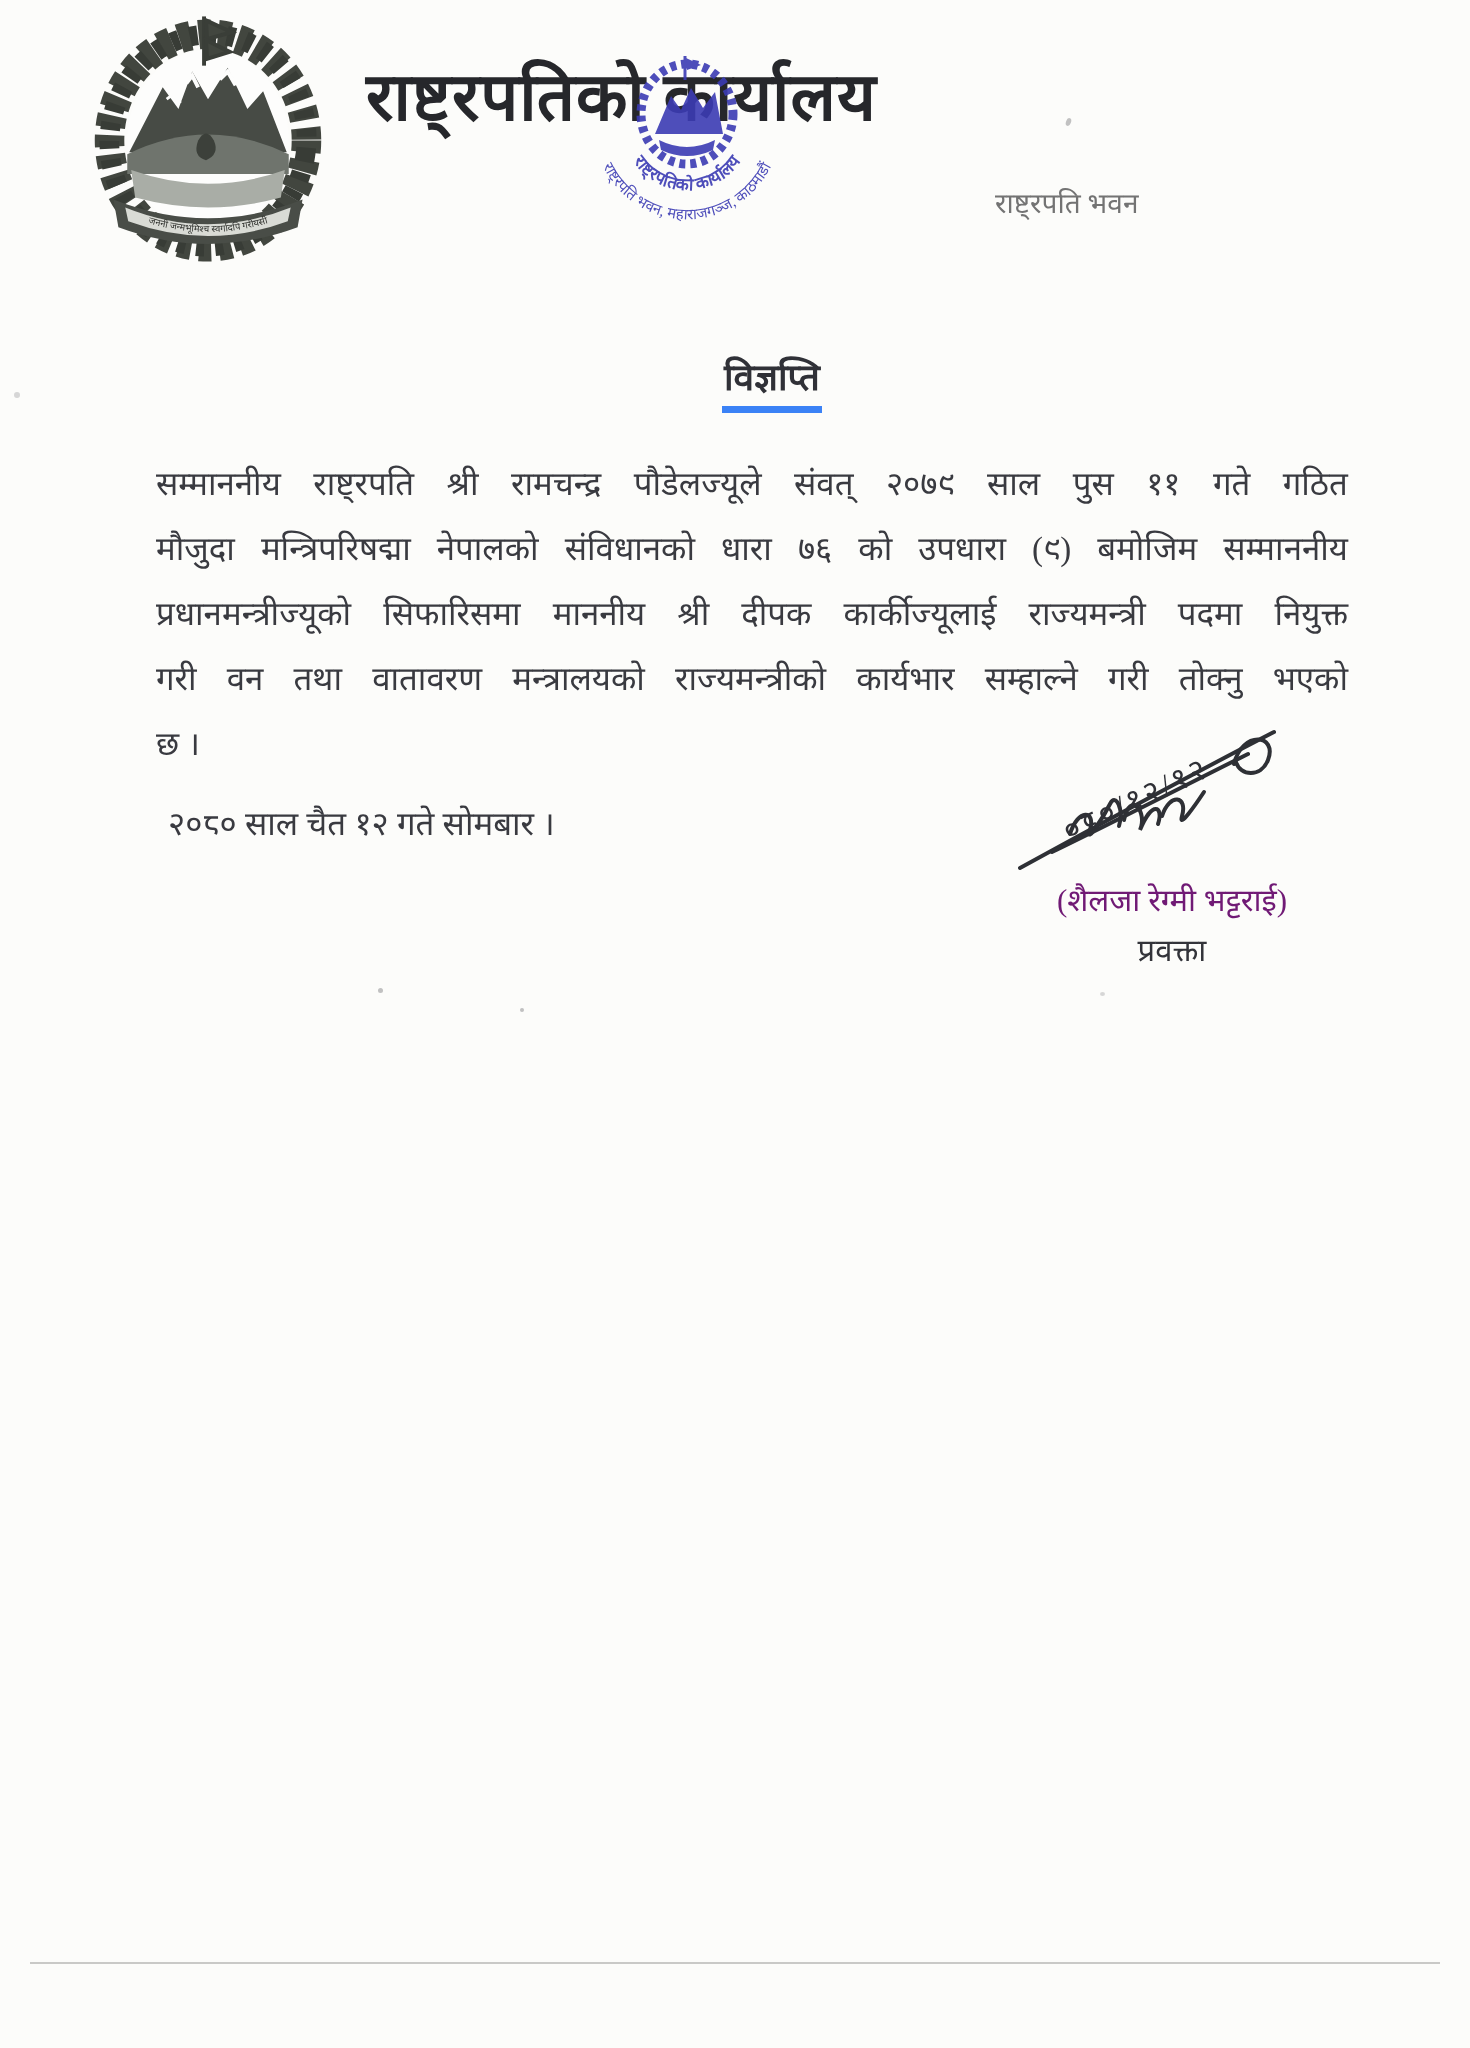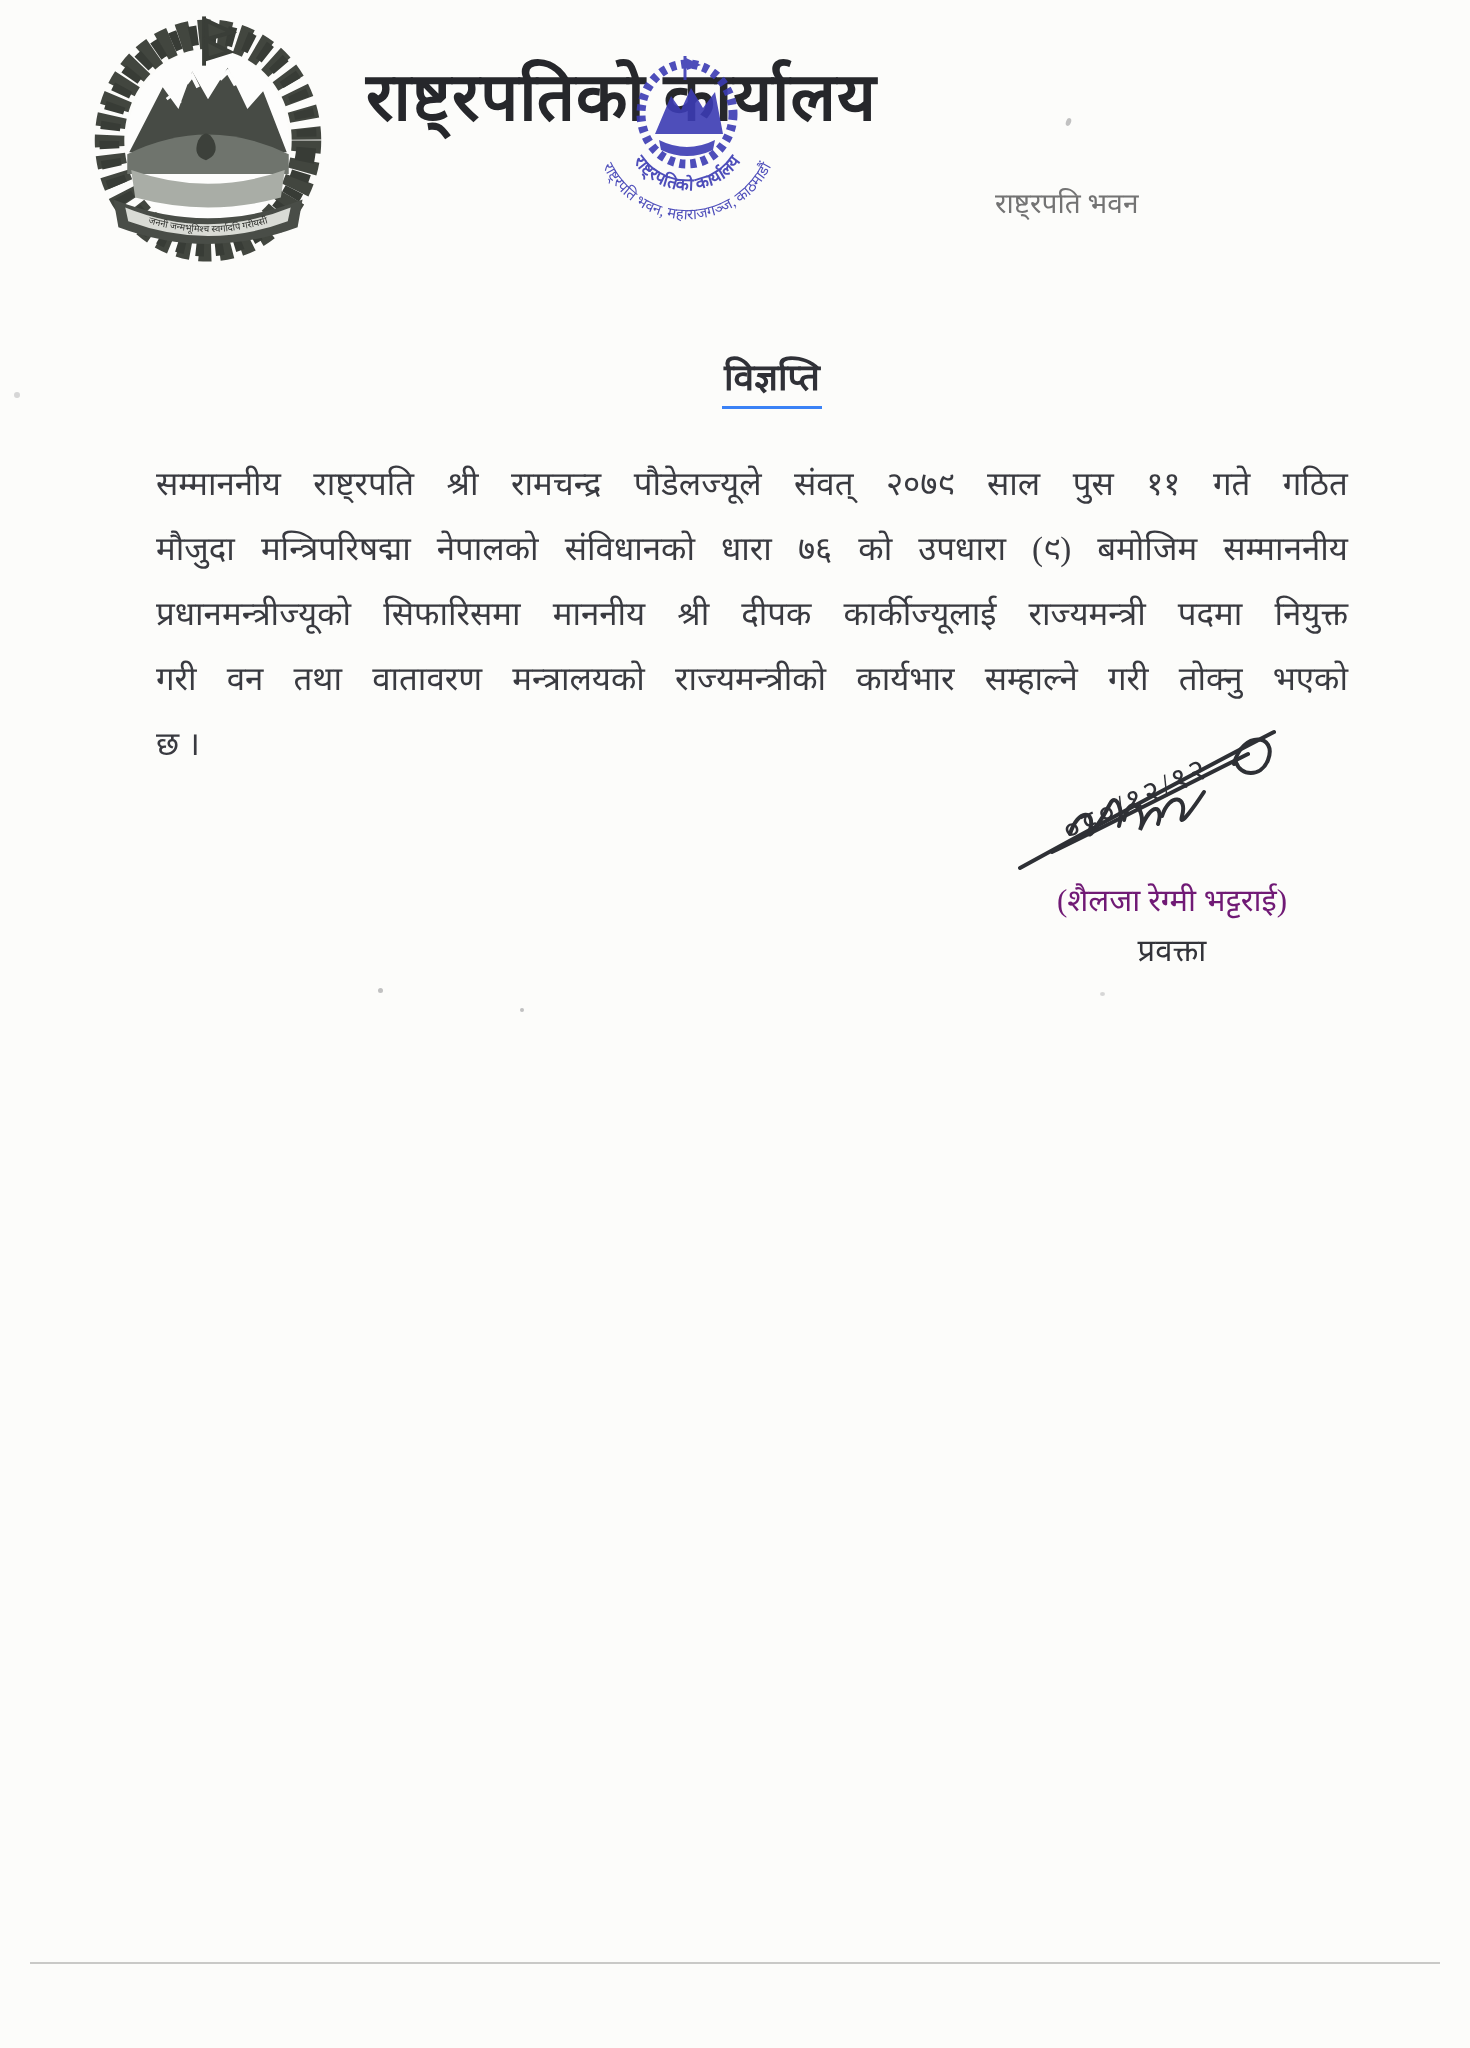--- a/index.html
+++ b/index.html
@@ -21,21 +21,21 @@
   }
   .stamp{position:absolute;left:558px;top:22px;width:258px;height:240px;opacity:.9;}
   .addr{
     position:absolute;left:995px;top:183px;
     font-size:28px;line-height:42px;color:#737373;white-space:nowrap;
   }
   
   .heading-wrap{position:absolute;left:622px;top:350px;width:300px;text-align:center;}
   .heading{
     display:inline-block;font-size:37px;font-weight:700;color:#303137;
-    border-bottom:3px solid #3b82f6;padding:0 2px 5px 2px;
+    border-bottom:7px solid #3b82f6;padding:0 2px 5px 2px;
   }
   .body-block{position:absolute;left:156px;top:440px;width:1192px;}
   .jline{
     display:flex;justify-content:space-between;
     height:65px;align-items:flex-end;
     font-size:33px;color:#393a40;white-space:nowrap;
   }
   .plainline{
     height:65px;display:flex;align-items:flex-end;
     font-size:33px;color:#393a40;
@@ -186,20 +186,21 @@
         <span>राज्यमन्त्रीको</span>
         <span>कार्यभार</span>
         <span>सम्हाल्ने</span>
         <span>गरी</span>
         <span>तोक्नु</span>
         <span>भएको</span>
       </div>
     <div class="plainline">छ ।</div>
   </div>
 
+  <div class="date-line">२०८० साल चैत १२ गते सोमबार ।</div>
 
   <svg class="sig-scrawl" viewBox="0 0 290 175" aria-hidden="true">
     <g fill="none" stroke="#2e3035" stroke-width="4" stroke-linecap="round">
       <path d="M8,156 C70,122 200,52 262,20"></path>
       <path d="M58,122 C66,96 84,98 78,118 C73,134 92,104 98,92 C104,80 112,98 107,114"></path>
       <path d="M112,108 C118,78 136,100 128,118 C140,88 152,94 146,112"></path>
       <path d="M150,104 C158,80 176,84 170,104 C166,118 184,92 192,80"></path>
       <path d="M222,52 C230,18 266,22 256,48 C249,66 228,64 224,50"></path>
       <path d="M40,140 C90,116 180,70 236,42"></path>
     </g>

